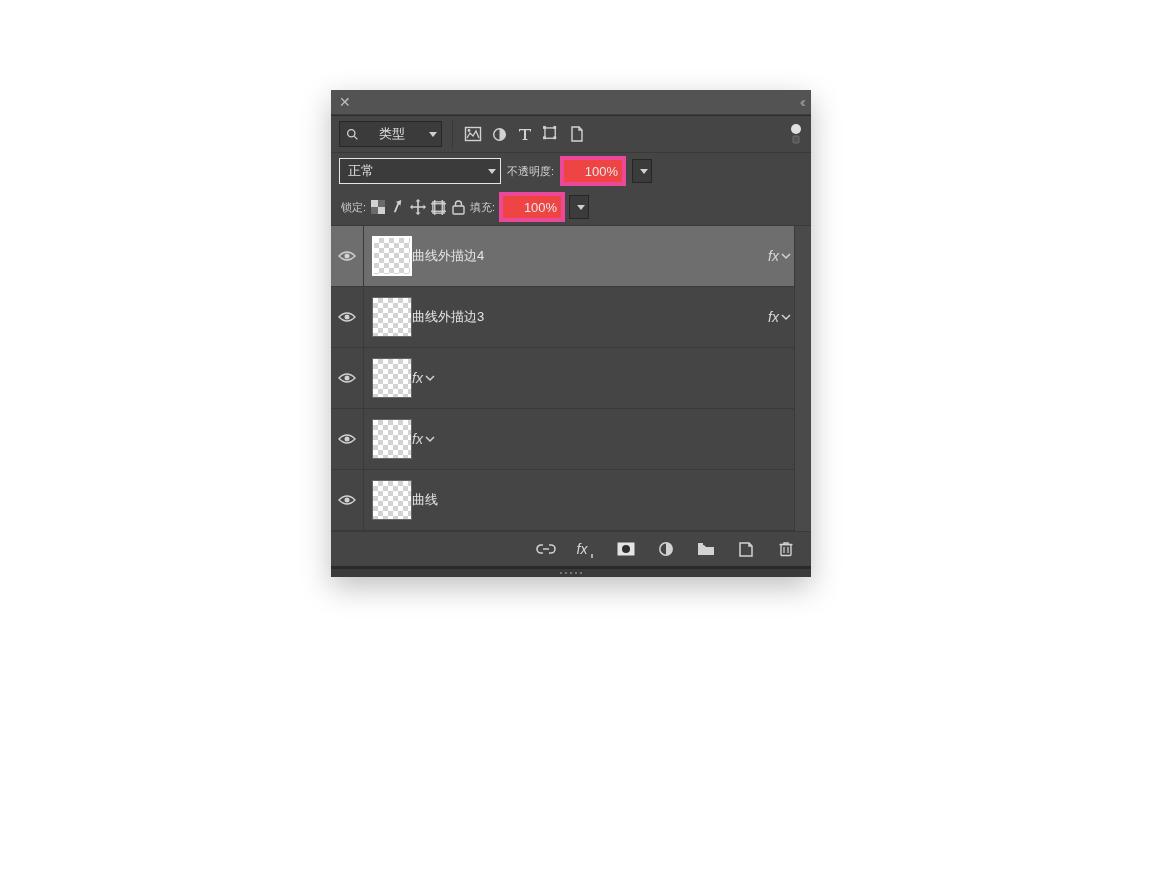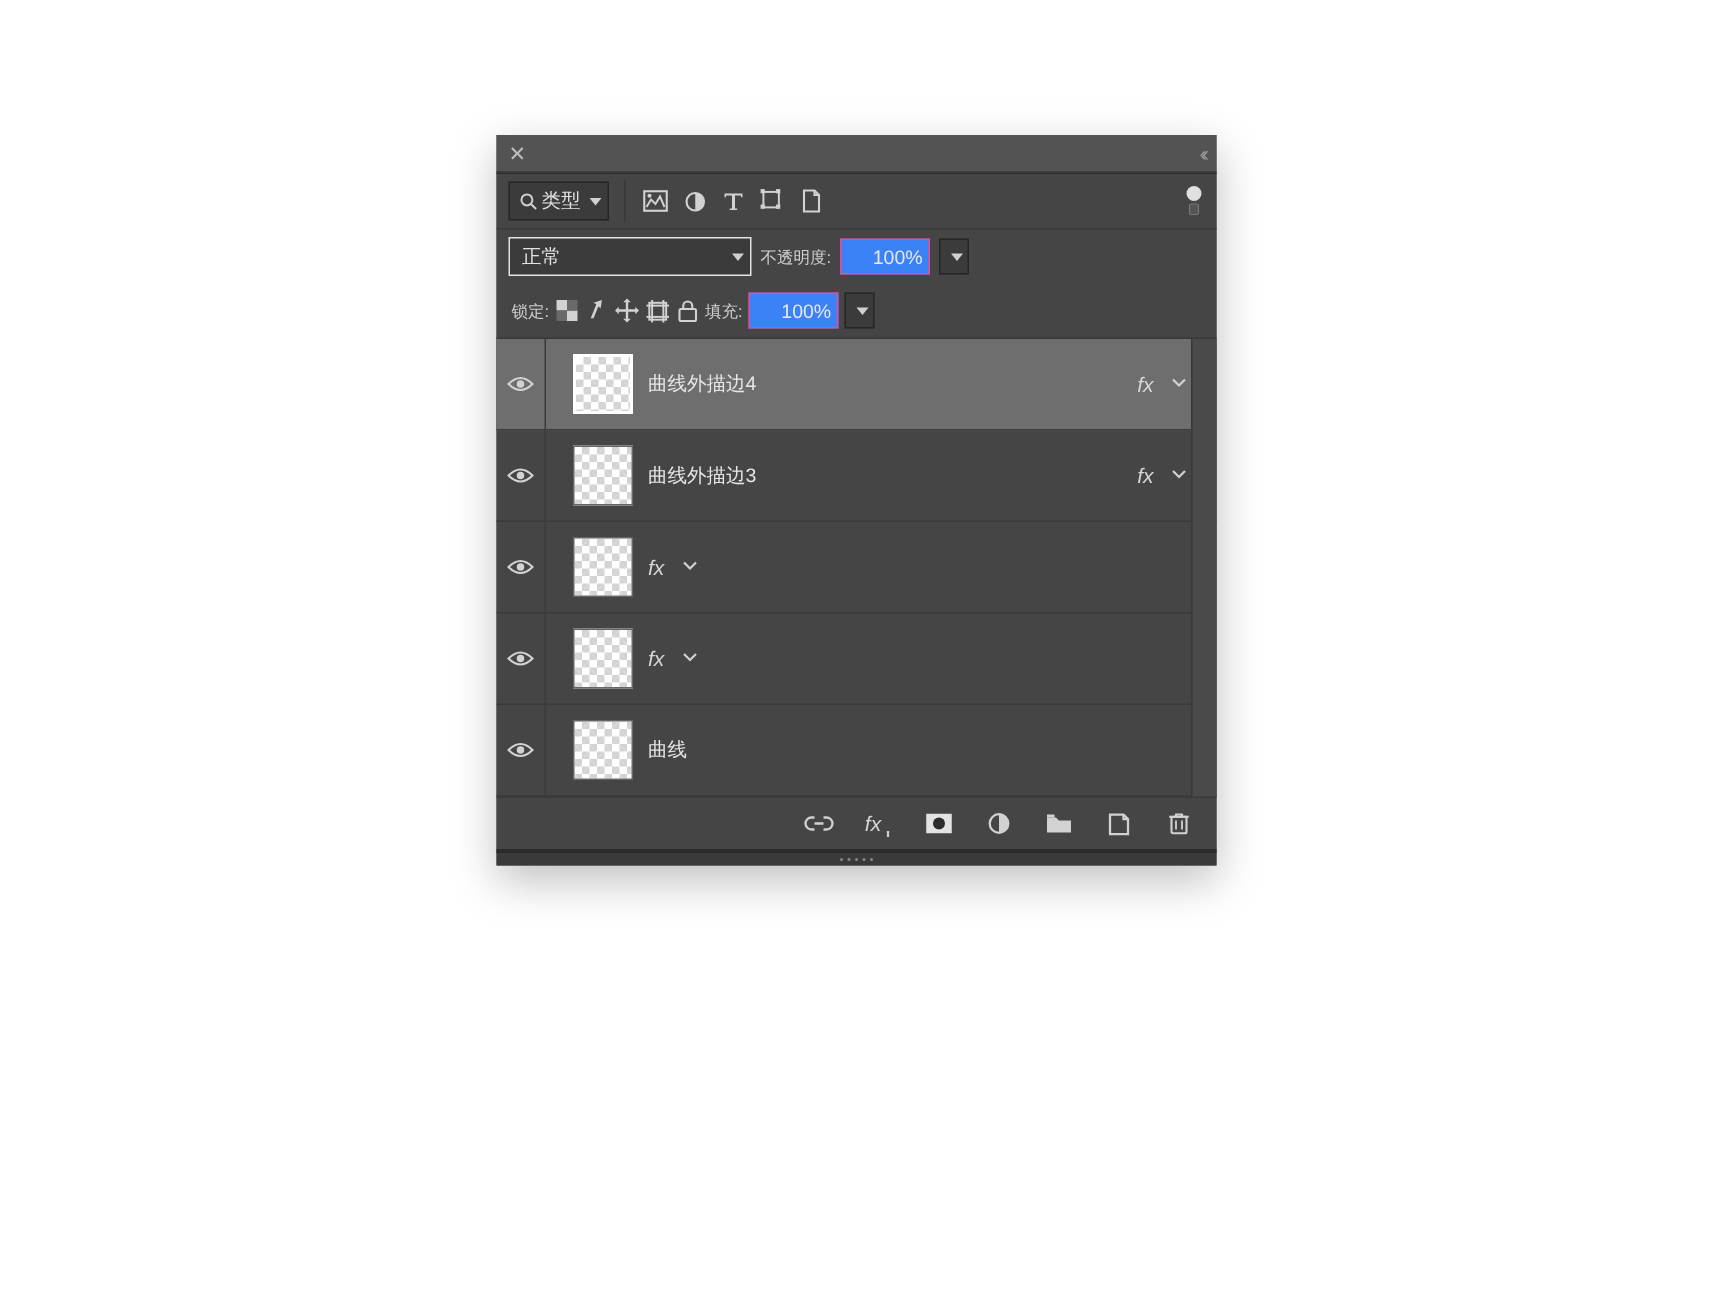--- a/index.html
+++ b/index.html
@@ -66,21 +66,21 @@
     padding: 0 8px;
     gap:6px;
   }
   .row.border-b { border-bottom:1px solid #393939; }
   .search-kind {
     display:flex; align-items:center;
     background:#3b3b3b;
     border:1px solid #262626;
     height:24px;
     padding: 0 4px 0 6px;
-    gap:2px;
+    gap:20px;
     color:#e0e0e0;
   }
   .search-kind svg { display:block; }
   .caret-down {
     width:0;height:0;border-left:4px solid transparent;border-right:4px solid transparent;border-top:5px solid #d0d0d0;
     margin-left:4px;
   }
   .vline { width:1px; height:28px; background:#393939; margin:0 4px; }
   .icon-btn {
     width:20px;height:20px;display:flex;align-items:center;justify-content:center;
@@ -88,42 +88,41 @@
   .dot-holder { width:14px; position:relative; height:20px; }
   .dot-holder .dot { width:10px;height:10px;border-radius:50%;background:#e0e0e0;display:block;position:absolute;top:0;left:2px; }
   .blend-select {
     display:flex;align-items:center;justify-content:space-between;
     background:#3b3b3b;border:1px solid #e5e5e5;height:24px;
     padding:0 4px 0 8px; width:148px; color:#e0e0e0;
   }
   .lbl { color:#cfcfcf; font-size:11px; }
   .value-box {
     display:flex;align-items:center;justify-content:flex-end;
-    background:#3b82f6;border:1px solid #ec4899;height:22px;width:50px;
+    background:#ef4444;border:4px solid #ec4899;height:22px;width:50px;
     padding:0 4px; color:#e8e8e8; text-align:right;
   }
   .mini-caret-btn {
     width:18px;height:22px;border:1px solid #262626;background:#3b3b3b;
     display:flex;align-items:center;justify-content:center;
   }
   .lock-row { gap:4px; padding-left:10px; }
   .lock-icon { width:16px;height:16px;display:flex;align-items:center;justify-content:center; }
   .layers {
     position:relative;
   }
   .scrollbar {
     position:absolute; right:0; top:0; bottom:0; width:16px; background:#4a4a4a;
     border-left:1px solid #393939;
   }
   .item {
     display:flex;align-items:center;
     height:60px;
     border-bottom:1px solid #3a3a3a;
     padding-right:20px;
-    gap:10px;
   }
   .item.selected { background:#6e6e6e; }
   .eye-col { width:32px; display:flex; align-items:center; justify-content:center; border-right:1px solid #3a3a3a; height:100%; }
   .thumb {
     width:40px;height:40px;
     border:1px solid #666;
     margin-left:8px;
     background-image:
       linear-gradient(45deg,#d3d3d3 25%,transparent 25%),
       linear-gradient(-45deg,#d3d3d3 25%,transparent 25%),

